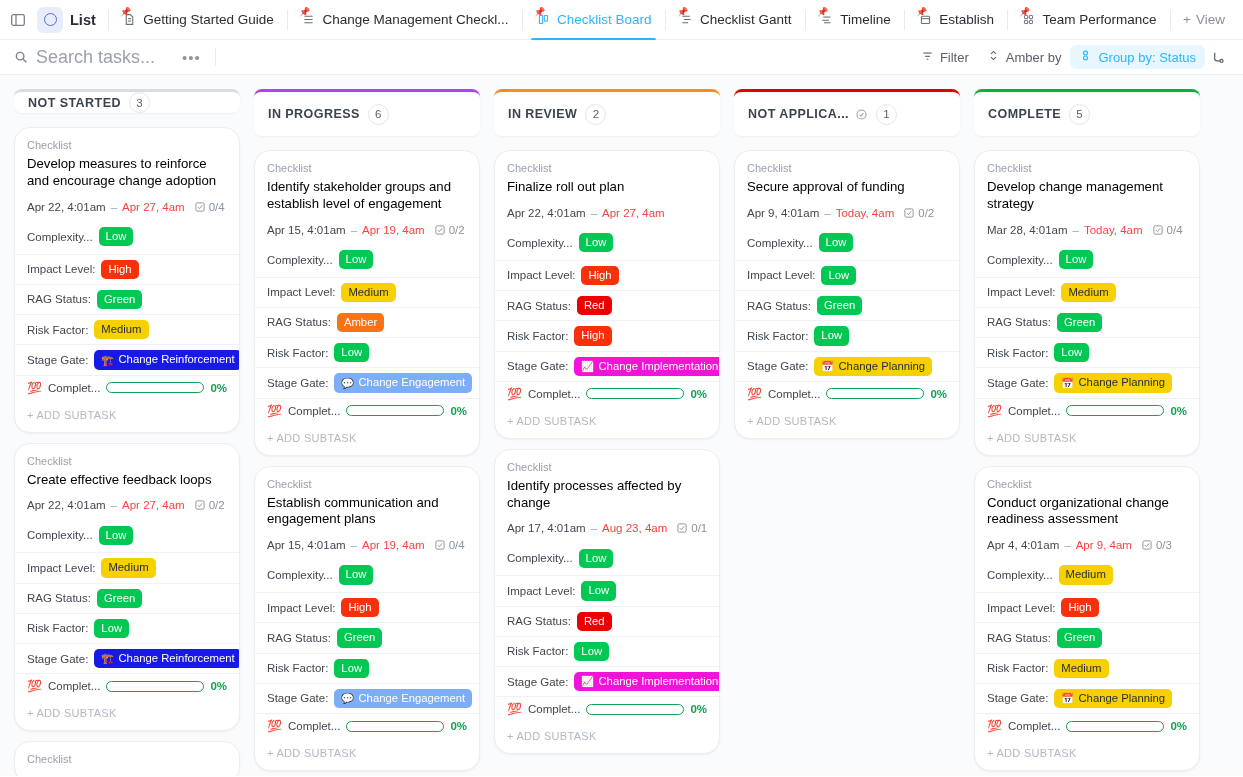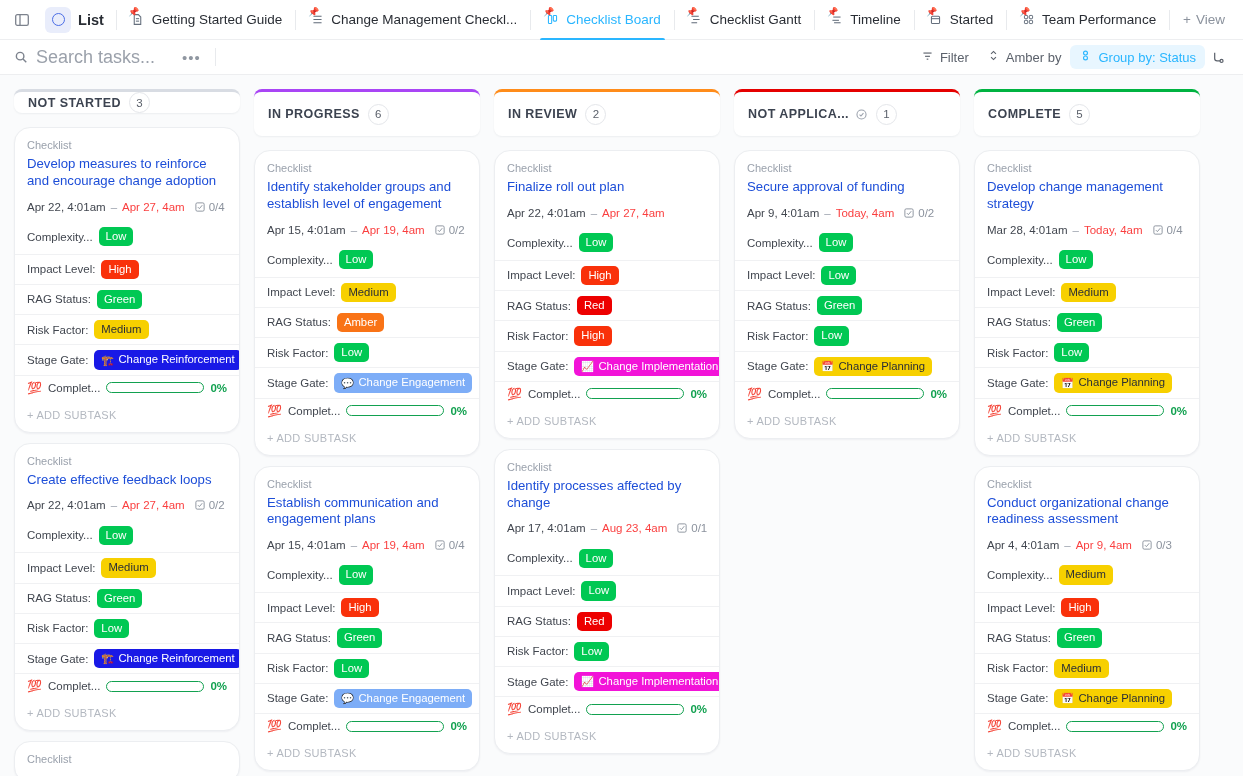--- a/index.html
+++ b/index.html
@@ -116,21 +116,21 @@
 
   
   .card {
     background: #fff; border-radius: 16px; border: 1px solid #eceef1;
     box-shadow: 0 1px 2px rgba(11,26,51,.05);
     overflow: hidden;
   }
   .card-top { padding: 11px 12px 0 12px; }
   .card-kind { font-size: 11px; color: #9aa1ac; margin-bottom: 5px; }
   .card-title {
-    font-size: 13.2px; color: #1d4ed8; line-height: 1.27; margin-bottom: 11px;
+    font-size: 13.2px; color: #000000; line-height: 1.27; margin-bottom: 11px;
     word-break: break-word;
   }
   .card-dates {
     display: flex; align-items: center; font-size: 11.5px; color: #4a5058;
     margin-bottom: 12px; flex-wrap: nowrap; white-space: nowrap;
   }
   .date-start { color: #41464f; }
   .date-dash { margin: 0 5px; color: #9aa1ac; }
   .date-end { color: #fa3f3f; }
   .subtasks {
@@ -254,21 +254,21 @@
   <div class="vb-divider"></div>
 
   <div class="vb-tab">
     <span class="glyph">
       <span class="pin">📌</span>
       <svg width="13" height="13" viewBox="0 0 16 16" fill="none" stroke="currentColor" stroke-width="1.3">
         <rect x="3" y="4" width="10" height="9" rx="1.3"></rect>
           <line x1="3" y1="7" x2="13" y2="7"></line>
       </svg>
     </span>
-    <span class="vb-tab-label">Started</span>
+    <span class="vb-tab-label">Establish</span>
   </div>
   <div class="vb-divider"></div>
 
   <div class="vb-tab">
     <span class="glyph">
       <span class="pin">📌</span>
       <svg width="13" height="13" viewBox="0 0 16 16" fill="none" stroke="currentColor" stroke-width="1.2">
         <rect x="3" y="3" width="4" height="4" rx=".8"></rect>
           <rect x="9" y="3" width="4" height="4" rx=".8"></rect>
         <rect x="3" y="9" width="4" height="4" rx=".8"></rect>

